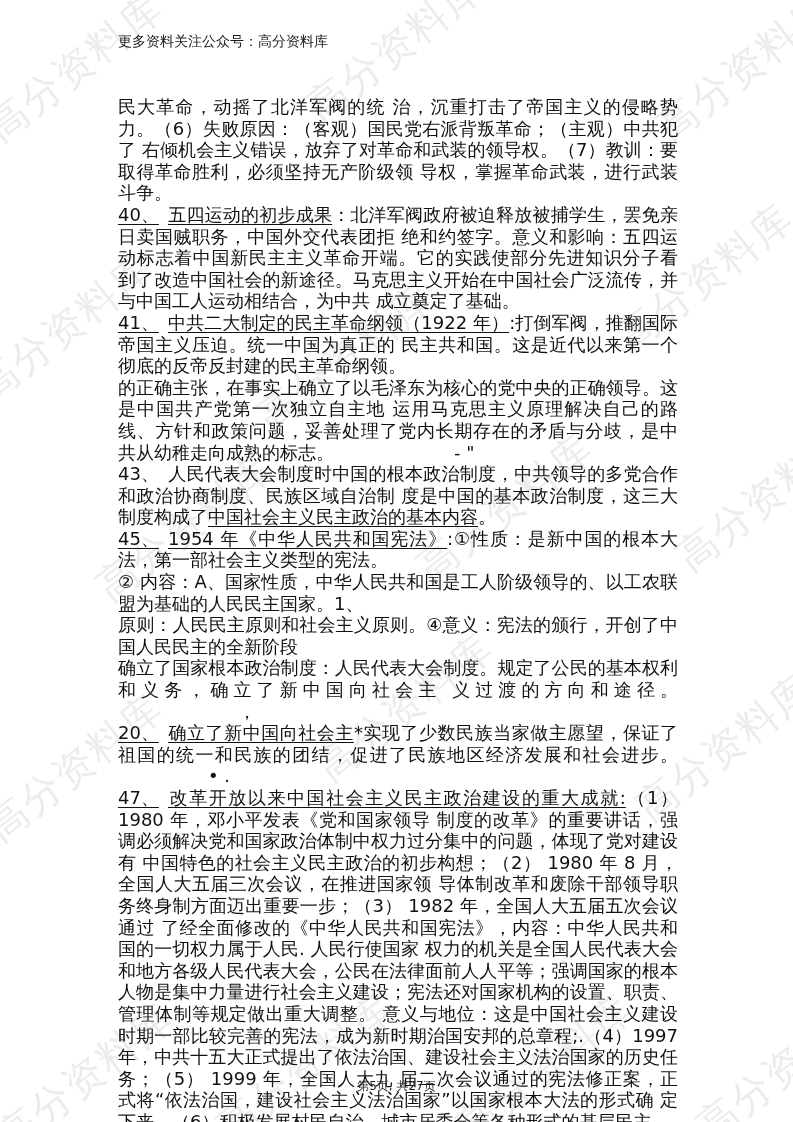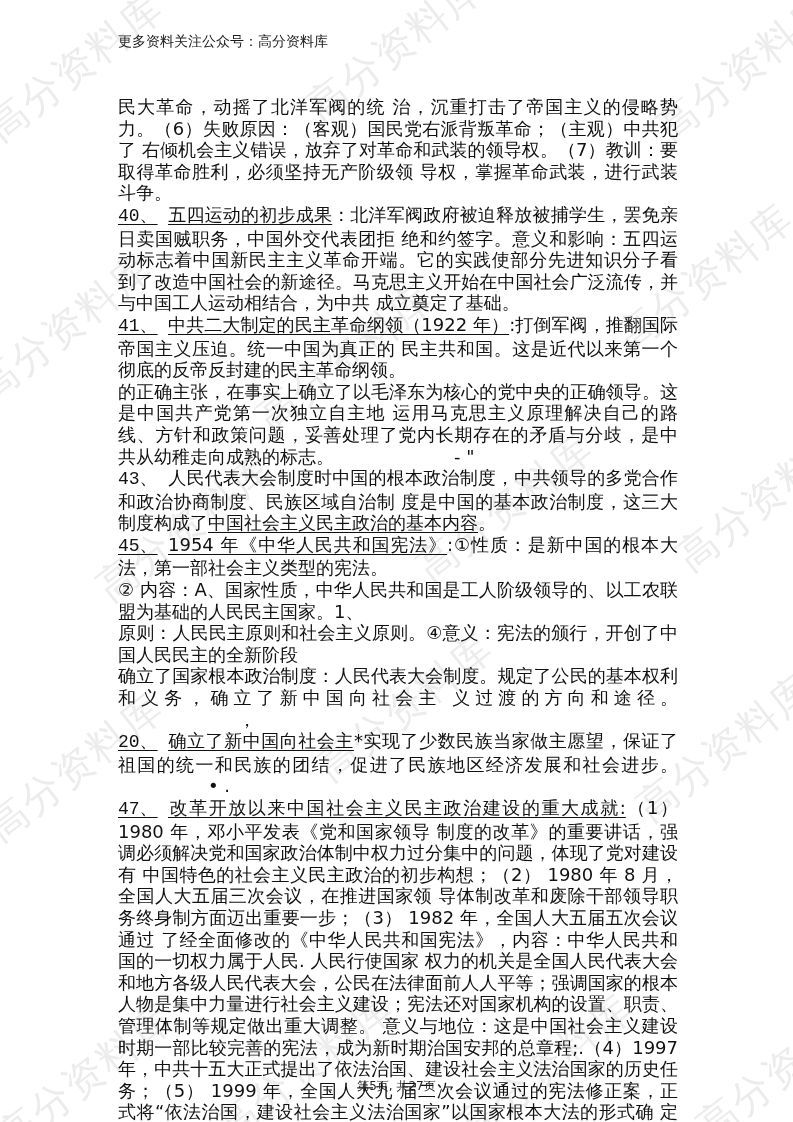--- a/index.html
+++ b/index.html
@@ -14,21 +14,21 @@
       font-family: "DejaVu Sans", sans-serif;
     }
     .header {
       position: absolute; left: 118px; top: 33px; font-size: 14px; color: #1a1a1a; z-index: 1;
     }
     .content {
       position: absolute; left: 118px; top: 96px; width: 560px; z-index: 1;
       font-size: 18px; line-height: 21.6px; text-align: justify; text-justify: inter-character;
     }
     .para { margin: 0; }
-    .num { display: inline-block; width: 50px; font-family: Liberation Mono, monospace; }
+    .num { display: inline-block; width: 50px; }
     .u { text-decoration: underline; text-underline-offset: 3px; }
     .footer {
       position: absolute; top: 1078px; left: 0; width: 793px; text-align: center;
       font-size: 12px; color: #222; z-index: 1;
     }
     .stray { display: inline-block; margin-left: 120px; }
     .stray2 { display: inline-block; margin-left: 90px; }
   </style>
 </head>
 <body>

